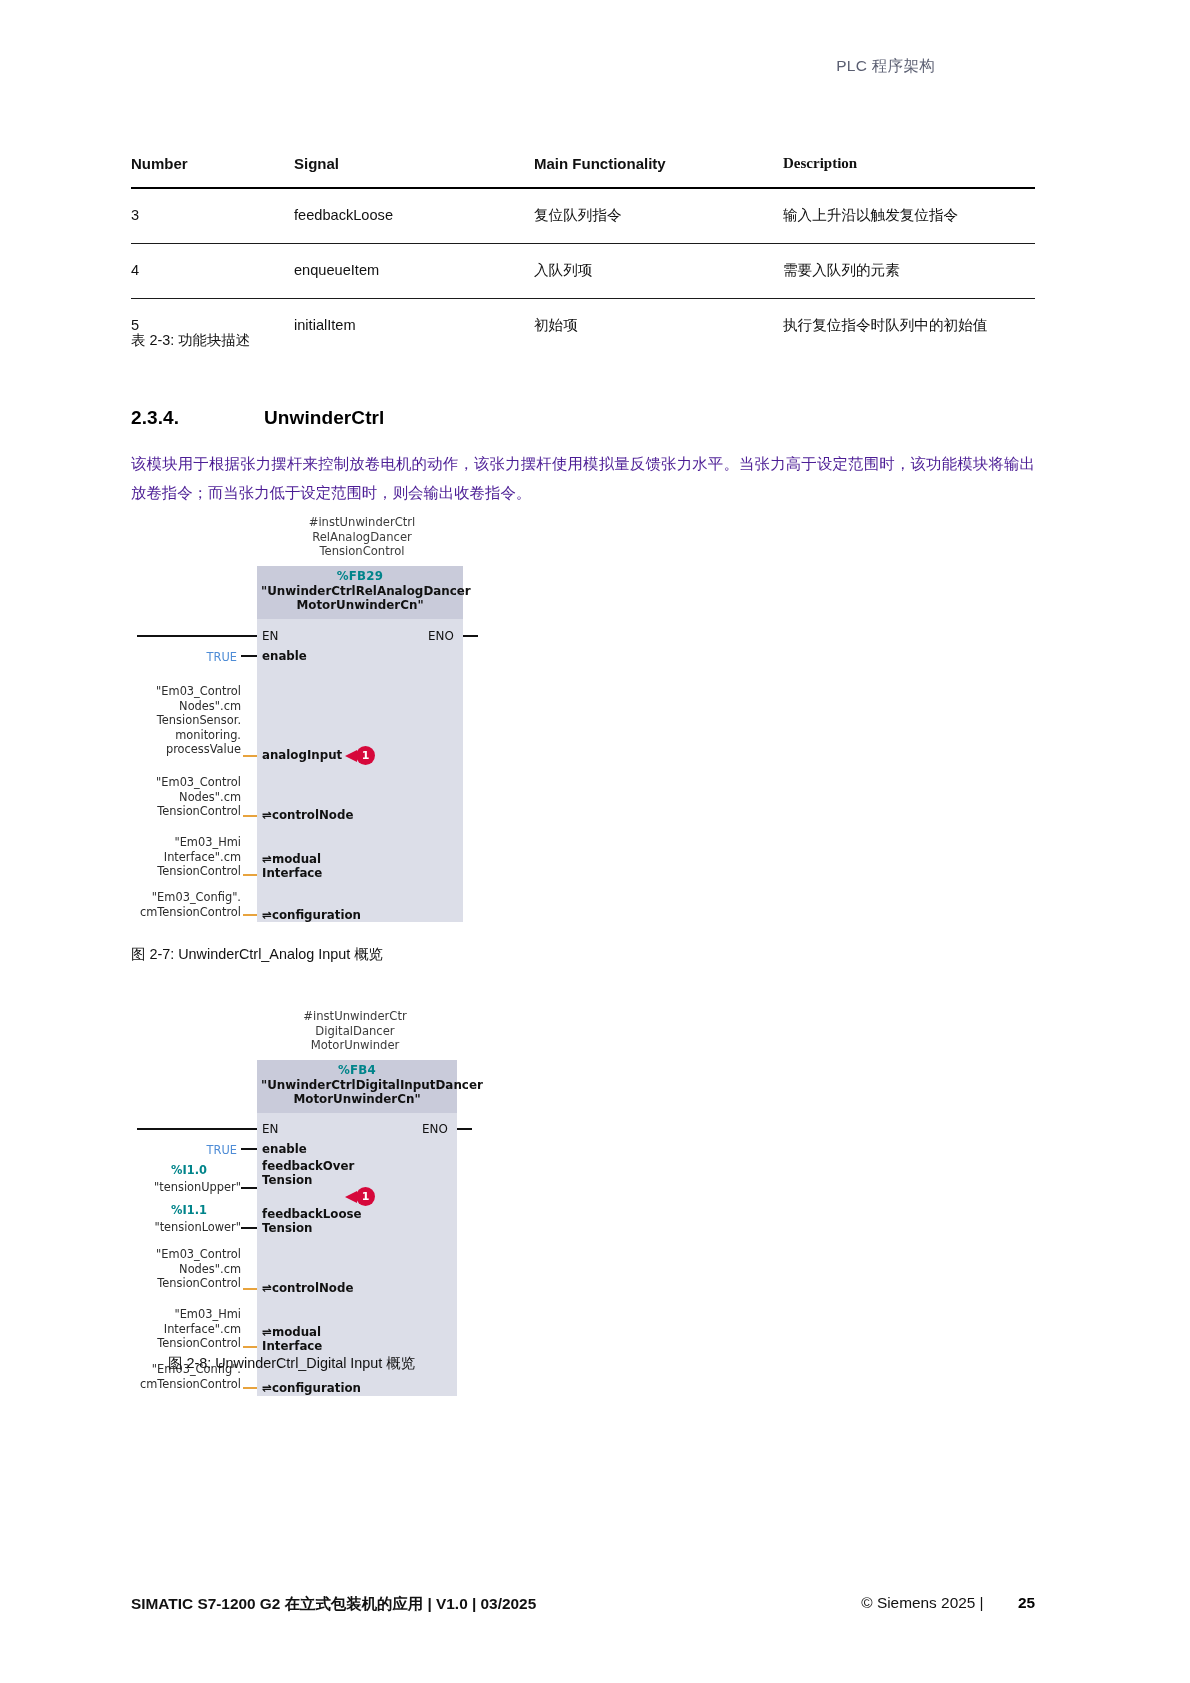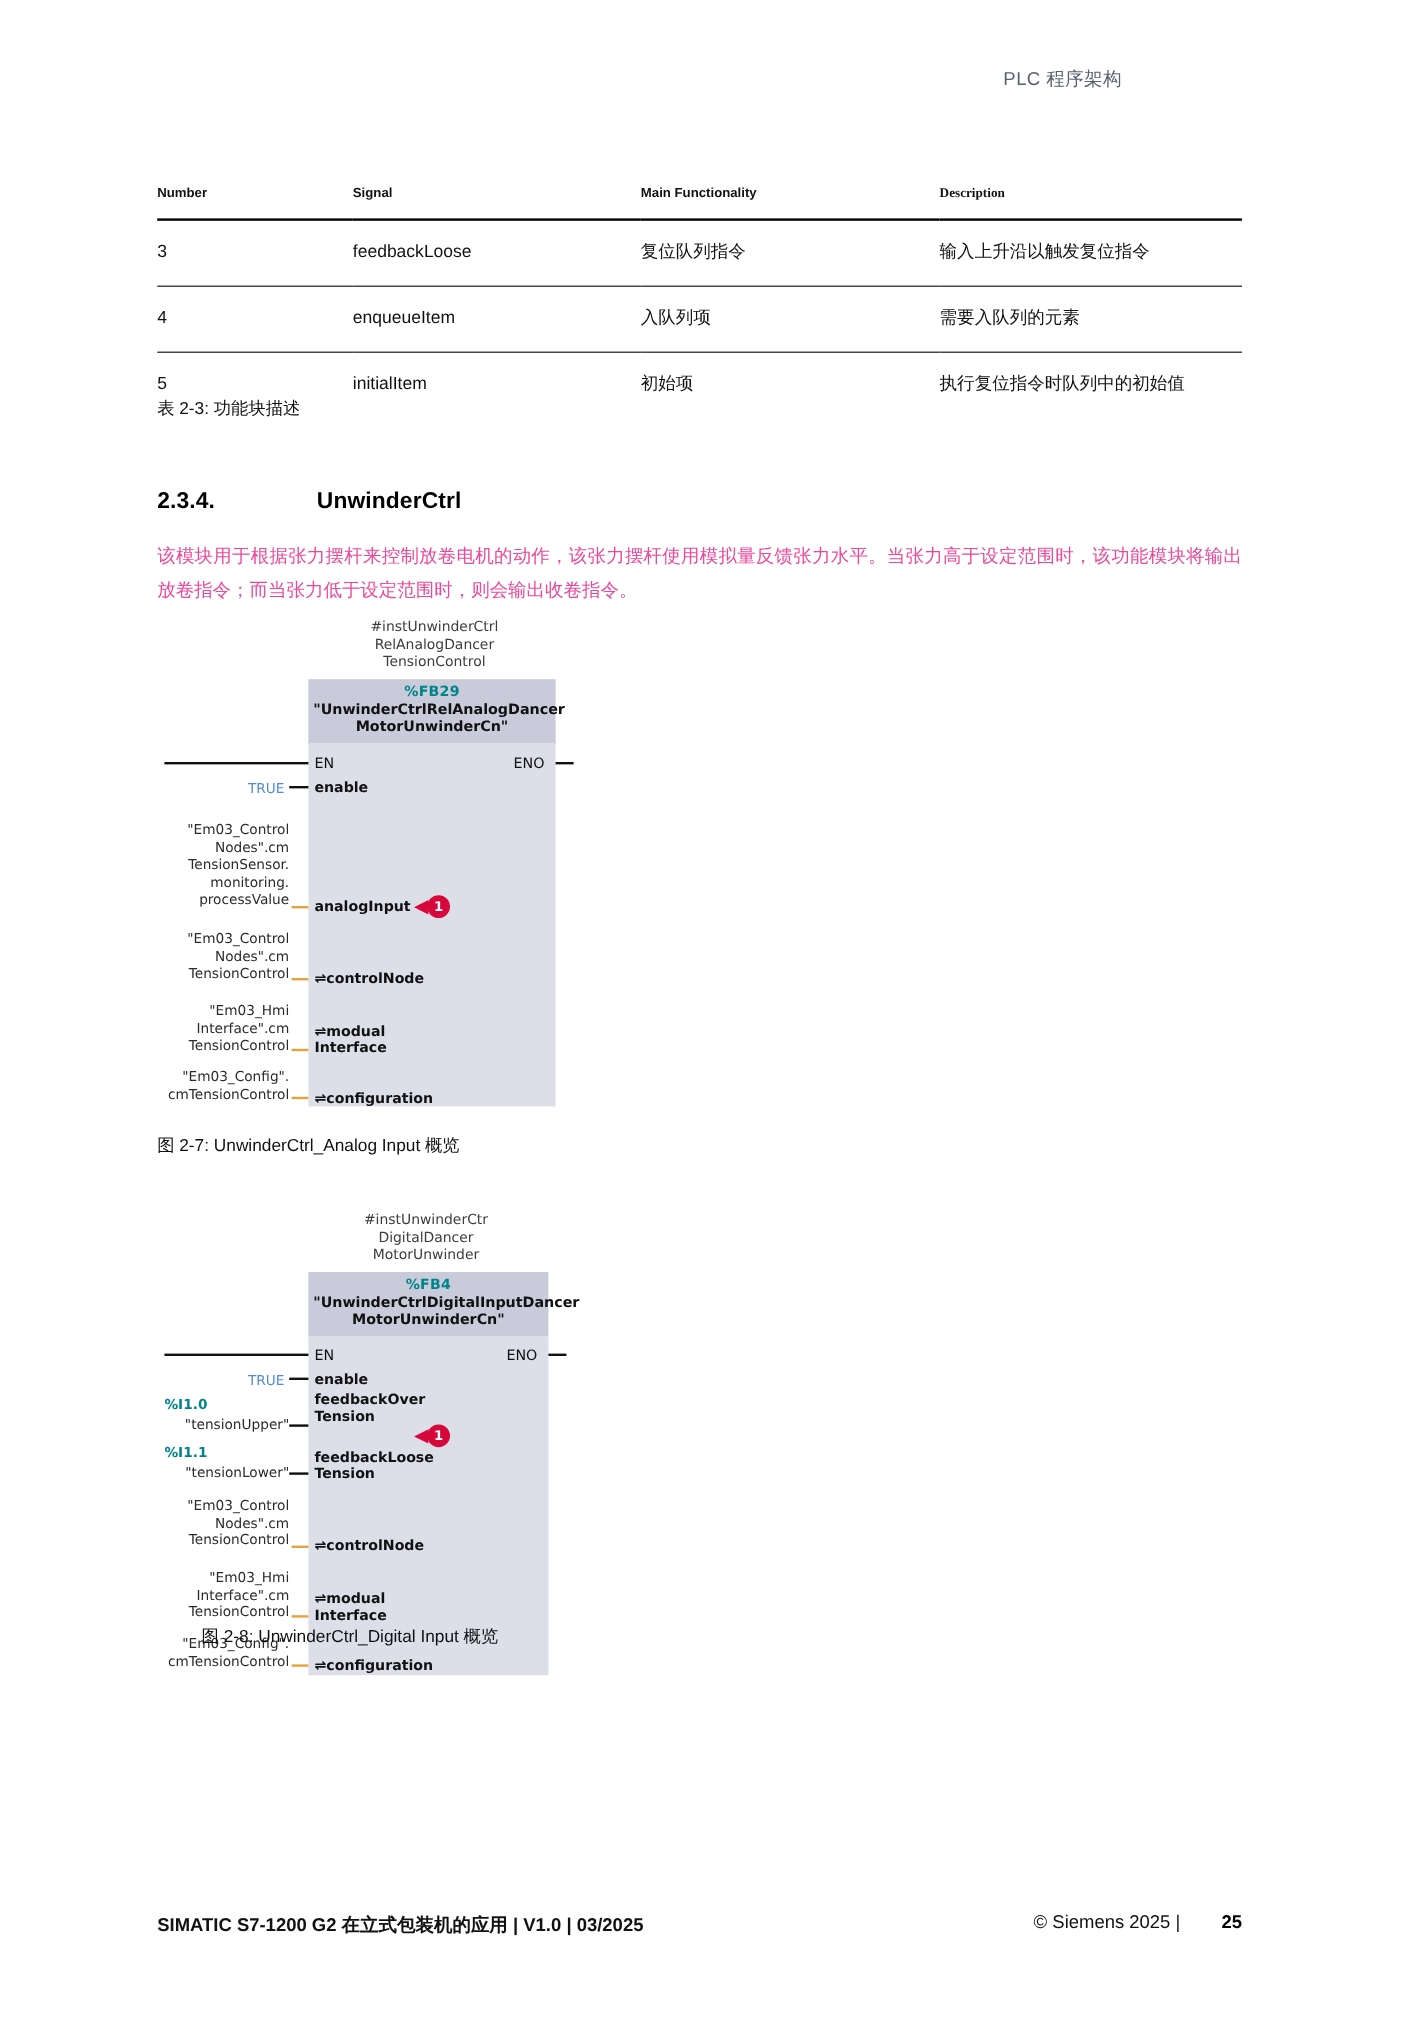--- a/index.html
+++ b/index.html
@@ -22,21 +22,21 @@
 
   
   .tbl{position:absolute;left:131px;top:155px;width:904px;border-collapse:collapse;}
   .tbl th,.tbl td{
     text-align:left;vertical-align:top;
     padding:0;
     font-size:14.6px;
     color:#111;
   }
   .tbl thead th{
-    font-weight:bold;font-size:11px;
+    font-weight:bold;font-size:15px;
     padding:0 0 15px 0;
   }
   .tbl thead tr{border-bottom:2.4px solid #000;}
   .tbl tbody tr{border-bottom:1px solid #1b1b1b;}
   .tbl tbody td{padding:16px 0 17px 0;line-height:1.45;}
   .c-num{width:163px;}
   .c-sig{width:240px;margin-left:36px;}
   .c-fun{width:249px;}
   .c-des{width:252px;font-family:Liberation Serif, serif;}
   .cn{font-size:14.6px;}
@@ -50,21 +50,21 @@
   .h3{
     position:absolute;left:131px;top:407px;
     font-size:19px;font-weight:bold;color:#000;
     letter-spacing:.1px;
   }
   .h3 .num{display:inline-block;width:133px;}
 
   
   .para{
     position:absolute;left:131px;top:449px;width:904px;
-    font-size:15.4px;line-height:29px;color:#ec4899;
+    font-size:15.4px;line-height:29px;color:#4c1d95;
     text-align:justify;
   }
   .fig-cap{
     position:absolute;left:131px;
     font-size:14.4px;color:#111;
   }
 
   
   .fbd{position:absolute;font-family:"DejaVu Sans","Liberation Sans",sans-serif;}
   .inst-name{
@@ -95,21 +95,21 @@
   .port-en{font-weight:normal;font-size:11.9px;}
   .operand{
     position:absolute;text-align:right;
     font-size:11.4px;color:#2b2b2b;line-height:14.6px;white-space:pre-line;
   }
   .val-true{
     position:absolute;text-align:right;
     font-size:11.4px;color:#4e8cd6;
   }
   .val-addr{
-    position:absolute;text-align:left;
+    position:absolute;text-align:center;
     font-size:11.4px;font-weight:bold;color:#00848a;
   }
   .wire{position:absolute;background:#111;height:1.6px;}
   .wire-o{position:absolute;background:#e8a33d;height:2.2px;}
   .wire-b{position:absolute;background:#111;height:1.8px;}
   .swap{font-family:"DejaVu Sans",sans-serif;}
   .marker{
     position:absolute;width:30px;height:19px;
   }
   .marker .bubble{

